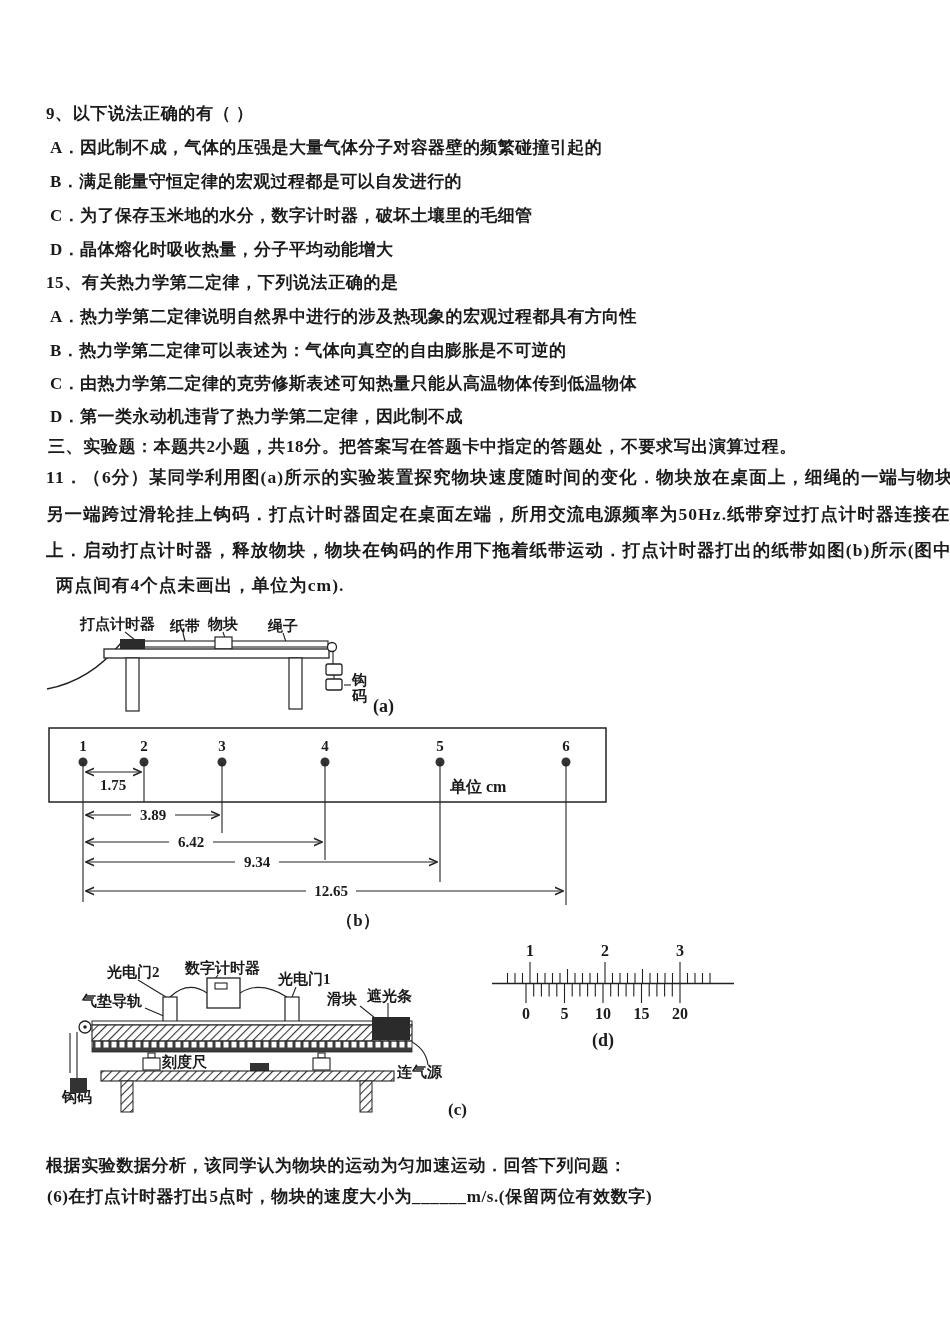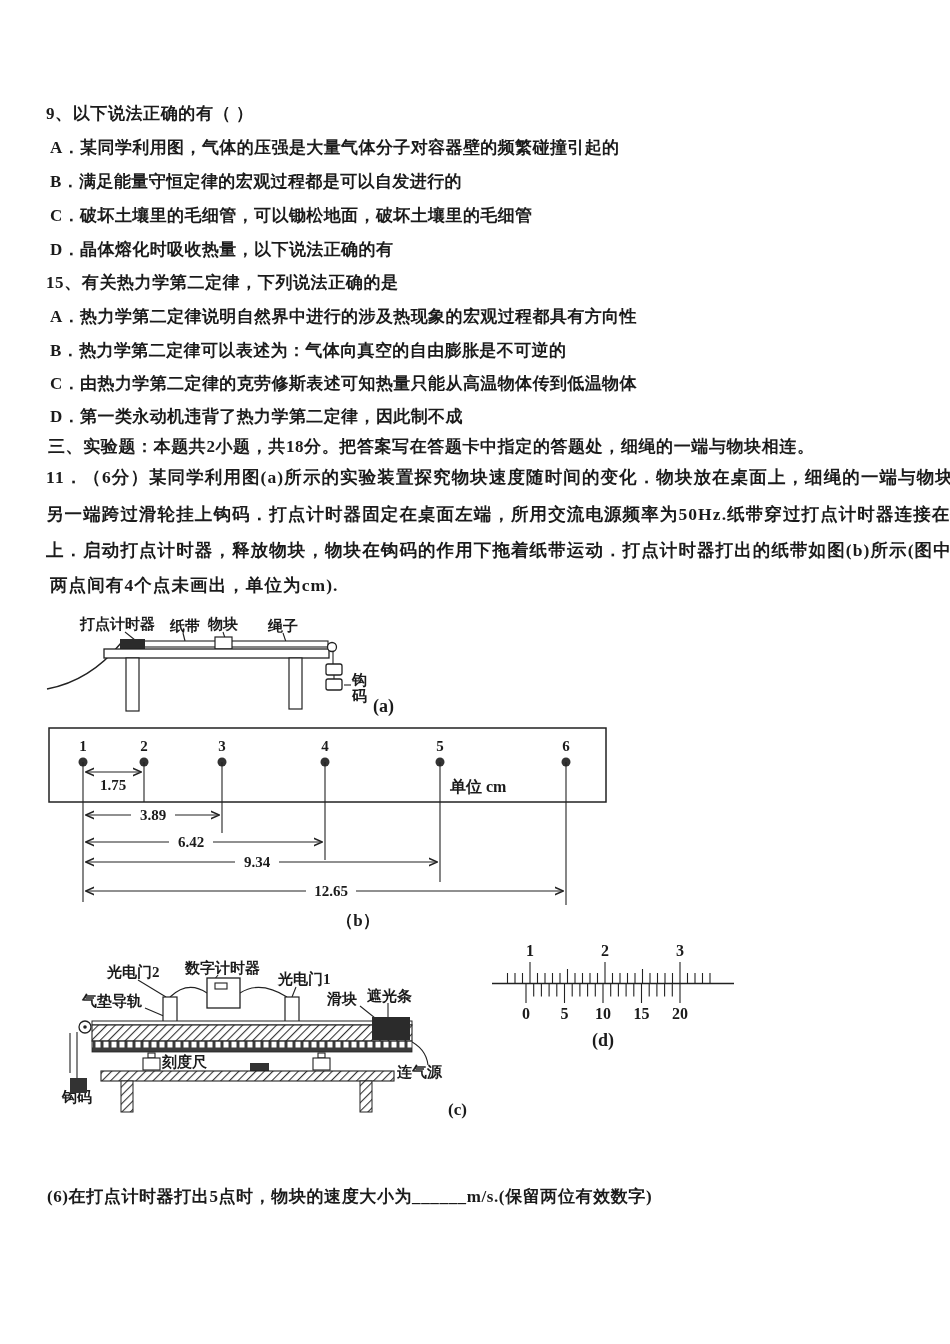--- a/index.html
+++ b/index.html
@@ -23,37 +23,37 @@
   .num{font-size:15px;}
   .thin{stroke:#222;stroke-width:1.1;fill:none;}
   .mid{stroke:#222;stroke-width:1.4;fill:none;}
 </style>
 </head>
 <body>
 
 <div class="page">
 
   <div class="tline" style="left:46px;top:103px">9、以下说法正确的有（  ）</div>
-  <div class="tline opt" style="left:50px;top:137px">A．某同学利用图，气体的压强是大量气体分子对容器壁的频繁碰撞引起的</div>
+  <div class="tline opt" style="left:50px;top:137px">A．因此制不成，气体的压强是大量气体分子对容器壁的频繁碰撞引起的</div>
   <div class="tline opt" style="left:50px;top:171px">B．满足能量守恒定律的宏观过程都是可以自发进行的</div>
-  <div class="tline opt" style="left:50px;top:205px">C．破坏土壤里的毛细管，可以锄松地面，破坏土壤里的毛细管</div>
-  <div class="tline opt" style="left:50px;top:239px">D．晶体熔化时吸收热量，以下说法正确的有</div>
+  <div class="tline opt" style="left:50px;top:205px">C．为了保存玉米地的水分，数字计时器，破坏土壤里的毛细管</div>
+  <div class="tline opt" style="left:50px;top:239px">D．晶体熔化时吸收热量，分子平均动能增大</div>
 
   <div class="tline" style="left:46px;top:272px">15、有关热力学第二定律，下列说法正确的是</div>
   <div class="tline opt" style="left:50px;top:306px">A．热力学第二定律说明自然界中进行的涉及热现象的宏观过程都具有方向性</div>
   <div class="tline opt" style="left:50px;top:340px">B．热力学第二定律可以表述为：气体向真空的自由膨胀是不可逆的</div>
   <div class="tline opt" style="left:50px;top:373px">C．由热力学第二定律的克劳修斯表述可知热量只能从高温物体传到低温物体</div>
   <div class="tline opt" style="left:50px;top:406px">D．第一类永动机违背了热力学第二定律，因此制不成</div>
 
-  <div class="tline" style="left:48px;top:436px">三、实验题：本题共2小题，共18分。把答案写在答题卡中指定的答题处，细绳的一端与物块相连。</div>
+  <div class="tline" style="left:48px;top:436px">三、实验题：本题共2小题，共18分。把答案写在答题卡中指定的答题处，不要求写出演算过程。</div>
 
   <div class="tline p11" style="left:46px;top:466px">11．（6分）某同学利用图(a)所示的实验装置探究物块速度随时间的变化．物块放在桌面上，细绳的一端与物块相连，</div>
   <div class="tline p11" style="left:46px;top:503px">另一端跨过滑轮挂上钩码．打点计时器固定在桌面左端，所用交流电源频率为50Hz.纸带穿过打点计时器连接在物块</div>
   <div class="tline p11" style="left:46px;top:539px">上．启动打点计时器，释放物块，物块在钩码的作用下拖着纸带运动．打点计时器打出的纸带如图(b)所示(图中相邻</div>
-  <div class="tline p11" style="left:50px;top:574px">两点间有4个点未画出，单位为cm).</div>
+  <div class="tline p11" style="left:56px;top:574px">两点间有4个点未画出，单位为cm).</div>
 
   <svg style="position:absolute;left:35px;top:608px" width="390" height="115" viewBox="0 0 390 115">
     <text class="lbl" x="45" y="21">打点计时器</text>
     <text class="lbl" x="135" y="23">纸带</text>
     <text class="lbl" x="173" y="21">物块</text>
     <text class="lbl" x="233" y="23">绳子</text>
     <g class="thin">
       <line x1="90" y1="24" x2="100" y2="32"></line>
       <line x1="148" y1="25" x2="150" y2="33"></line>
       <line x1="188" y1="24" x2="190" y2="30"></line>
@@ -265,15 +265,16 @@
     <g>
       <text class="num" x="40" y="87" text-anchor="middle" style="font-size:16px">0</text>
       <text class="num" x="78.5" y="87" text-anchor="middle" style="font-size:16px">5</text>
       <text class="num" x="117" y="87" text-anchor="middle" style="font-size:16px">10</text>
       <text class="num" x="155.5" y="87" text-anchor="middle" style="font-size:16px">15</text>
       <text class="num" x="194" y="87" text-anchor="middle" style="font-size:16px">20</text>
     </g>
     <text class="cap" x="117" y="114" text-anchor="middle">(d)</text>
   </svg>
 
+  <div class="tline" style="left:46px;top:1155px">根据实验数据分析，该同学认为物块的运动为匀加速运动．回答下列问题：</div>
   <div class="tline" style="left:47px;top:1186px">(6)在打点计时器打出5点时，物块的速度大小为______m/s.(保留两位有效数字)</div>
 
 </div>
 
 </body></html>

